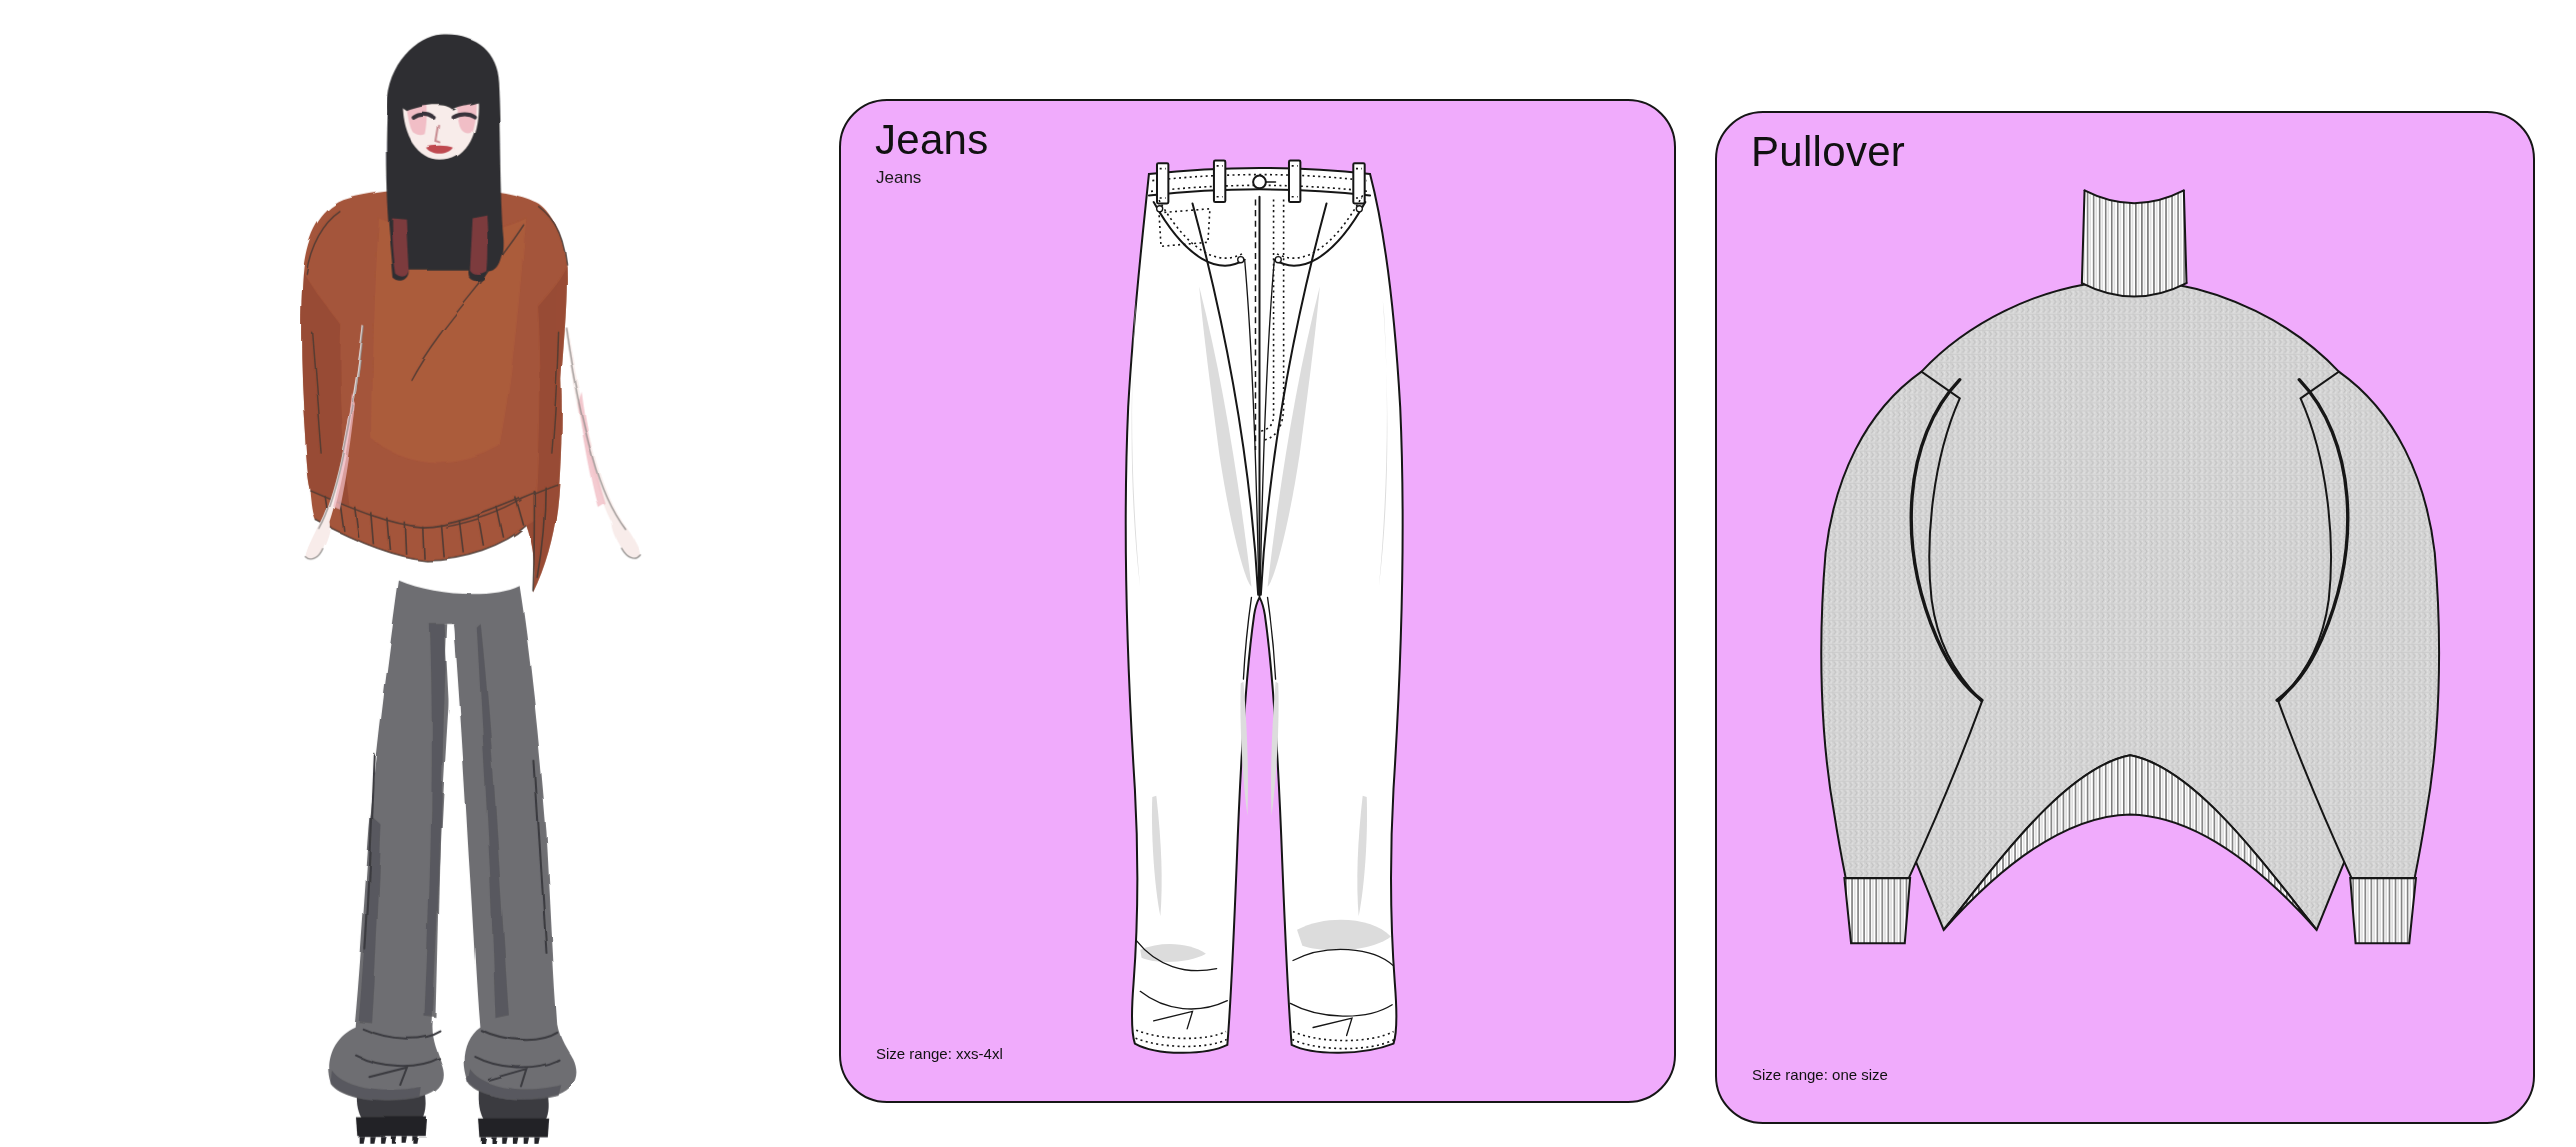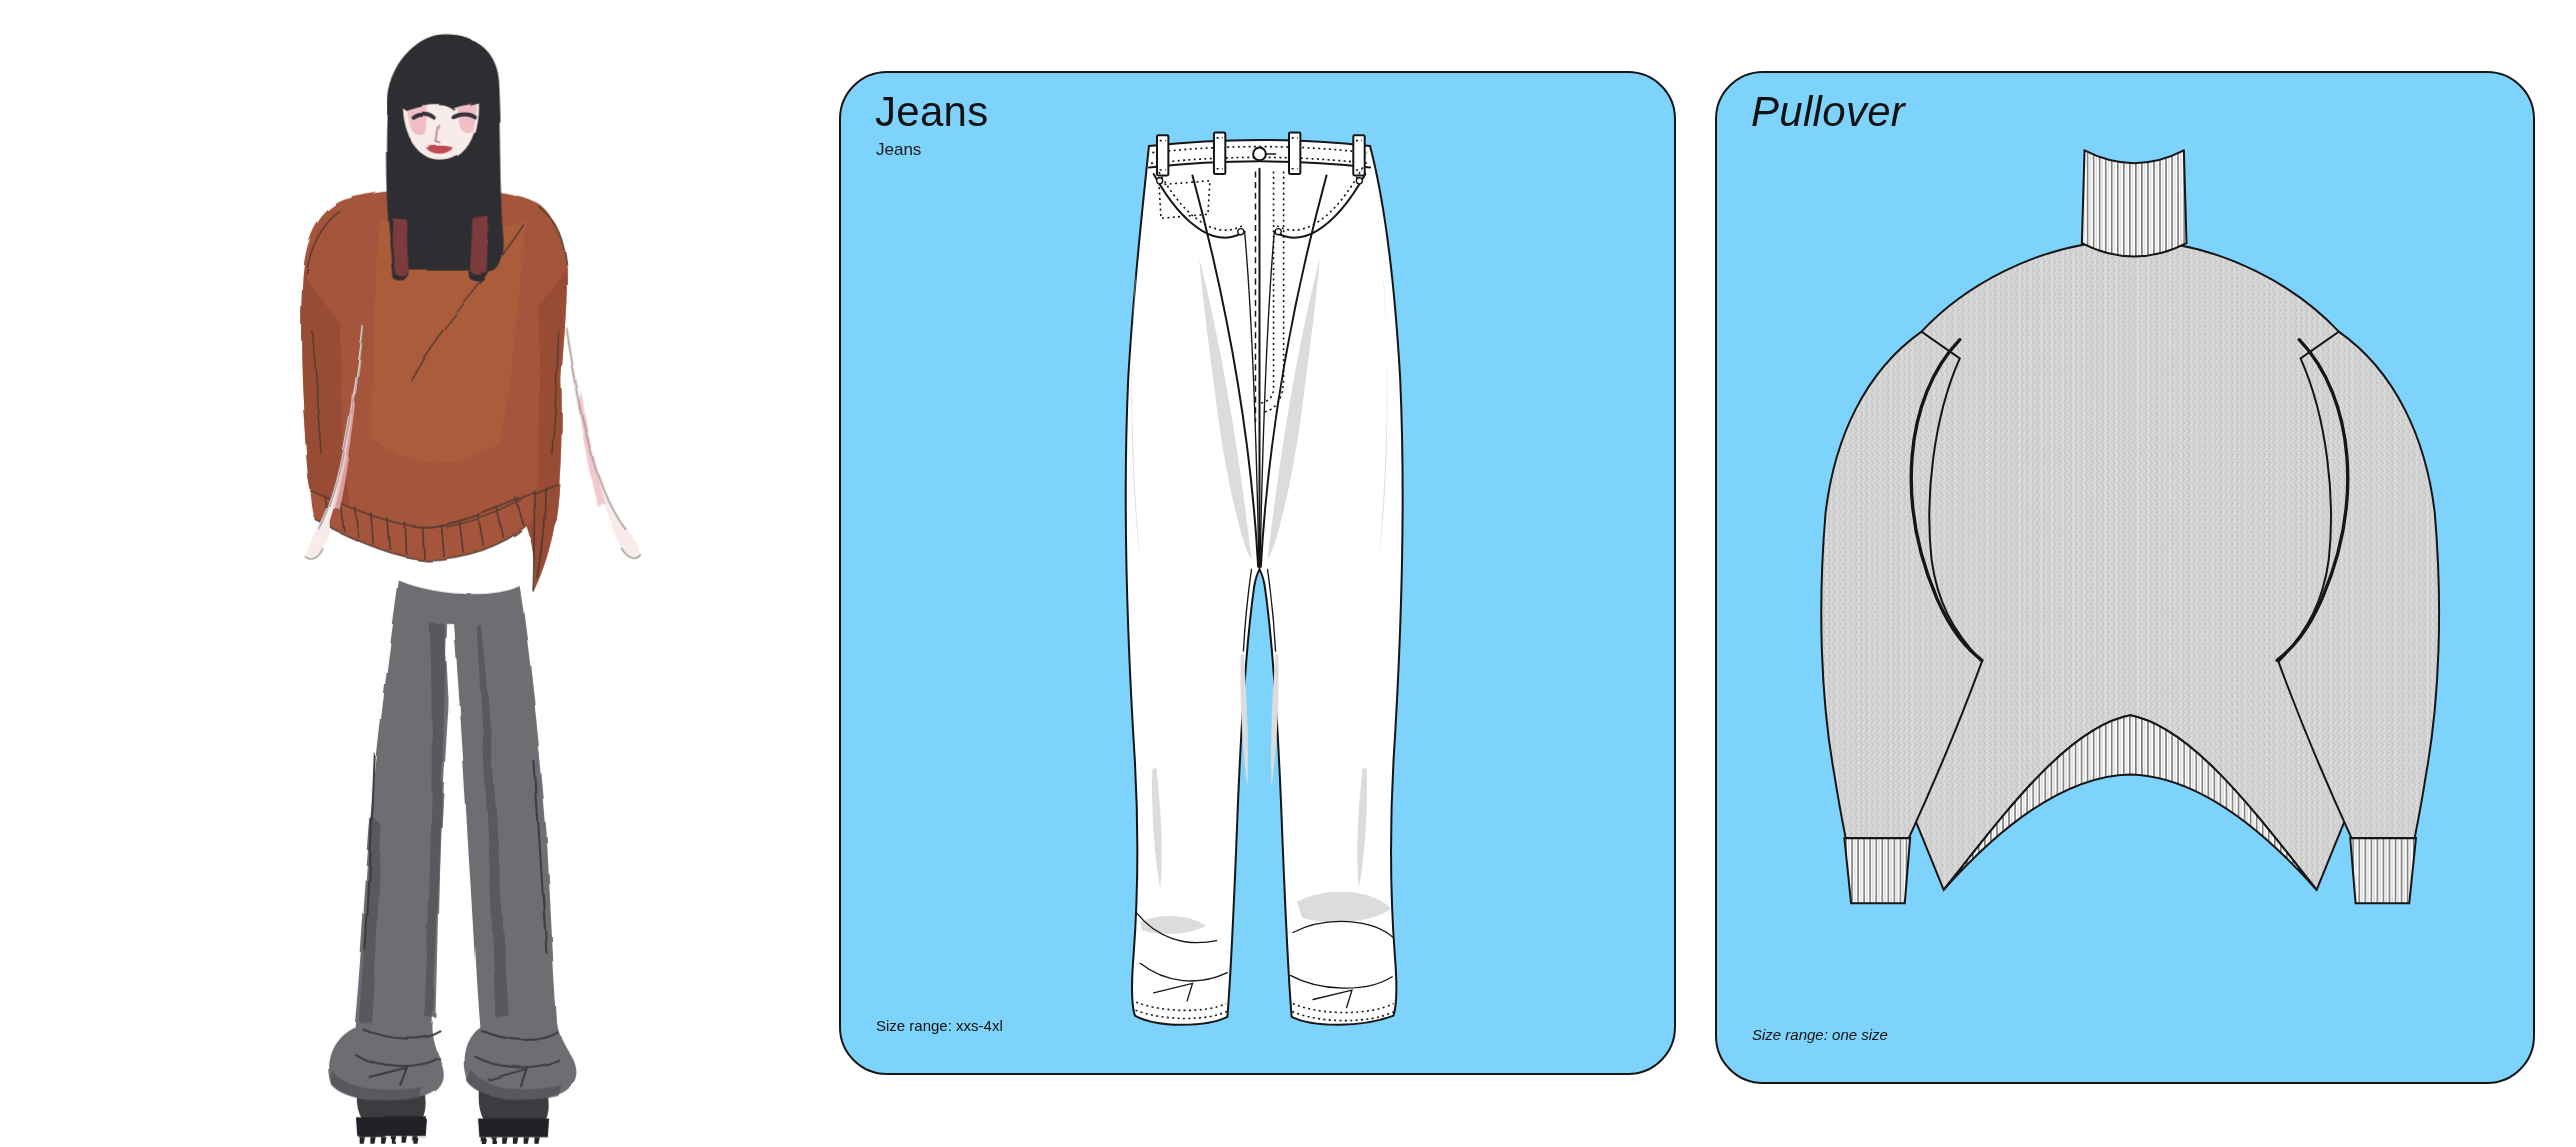--- a/index.html
+++ b/index.html
@@ -13,26 +13,27 @@
   html,body{width:2576px;height:1148px;}
   body{
     background:#ffffff;
     font-family:"Liberation Sans", sans-serif;
     position:relative;
     overflow:hidden;
     color:var(--ink);
   }
   .panel{
     position:absolute;
-    background:#7dd3fc;
+    background:#f0abfc;
     border:2.7px solid var(--ink);
     border-radius:48px;
+    margin-top:28px;
   }
   .panel-jeans{ left:839px; top:71px; width:837px; height:1004px; }
-  .panel-pullover{ left:1715px; top:71px; width:820px; height:1013px;font-style:italic; }
+  .panel-pullover{ left:1715px; top:83px; width:820px; height:1013px; }
   .panel-title{
     position:absolute; left:34px; top:16px;
     font-size:42px; font-weight:500; letter-spacing:0.3px; color:#111;
     line-height:1.1;
   }
   .panel-subtitle{
     position:absolute; left:35px; top:67px;
     font-size:17px; font-weight:400; color:#1a1a1a;
   }
   .size-range{

